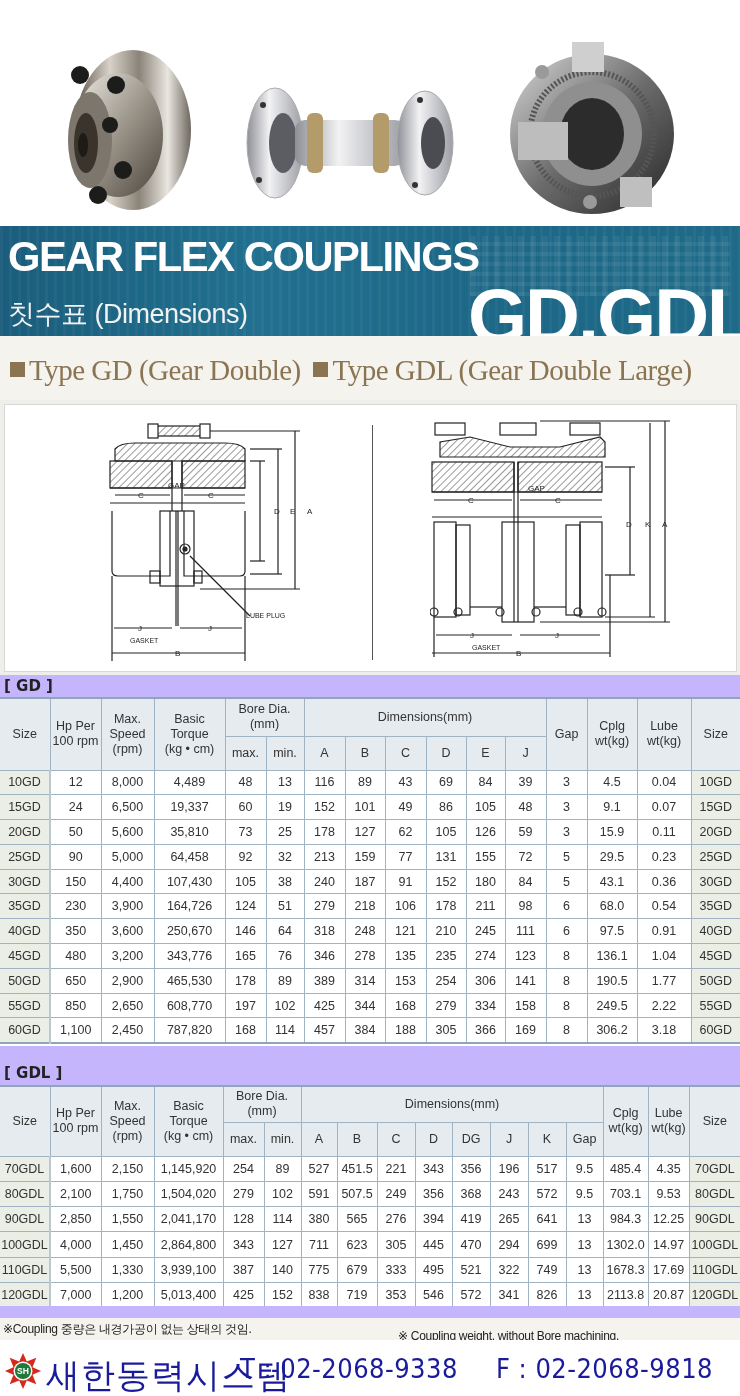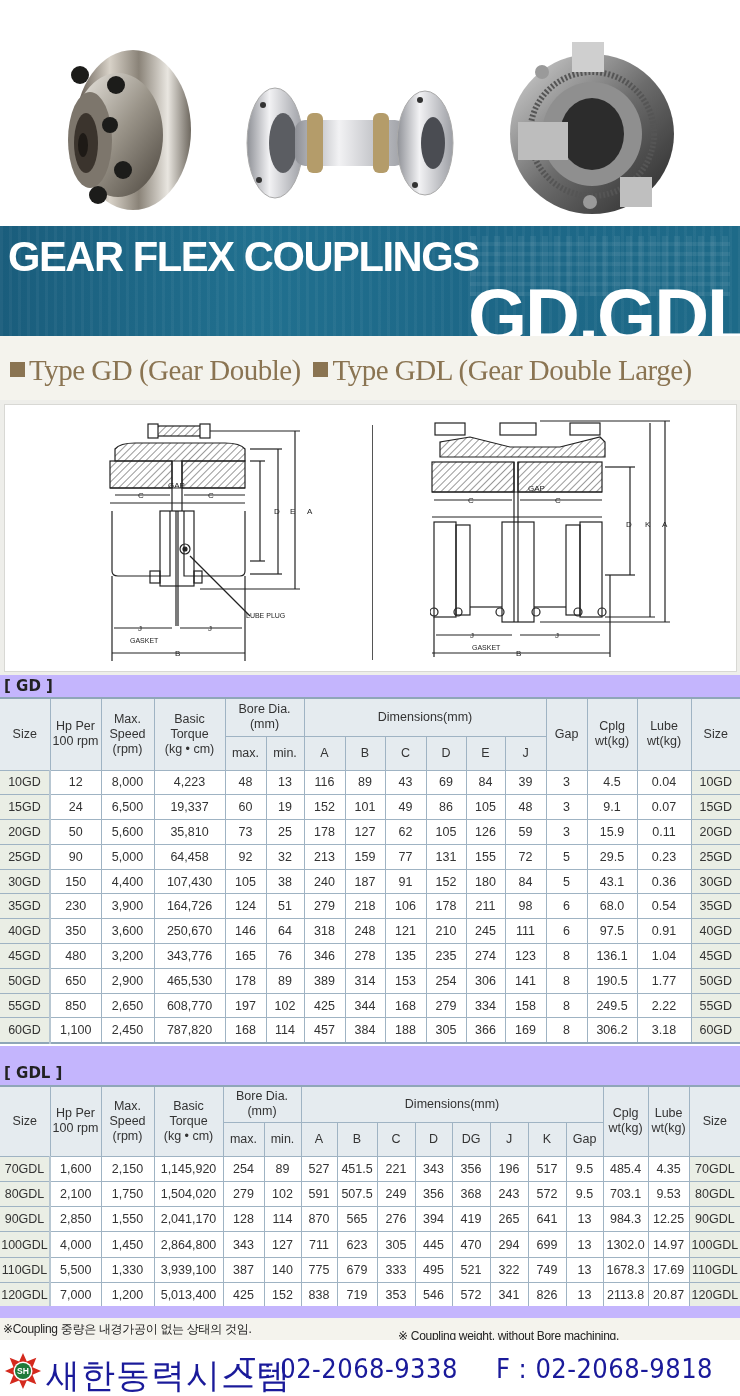--- a/index.html
+++ b/index.html
@@ -128,20 +128,21 @@
     <rect x="18" y="80" width="50" height="38" fill="#bdbdbd"></rect>
     <rect x="72" y="0" width="32" height="30" fill="#cfcfcf"></rect>
     <rect x="120" y="135" width="32" height="30" fill="#bfbfbf"></rect>
     <circle cx="42" cy="30" r="7" fill="#9a9a9a"></circle>
     <circle cx="90" cy="160" r="7" fill="#9a9a9a"></circle>
   </svg>
 </div>
 
 <div class="banner">
   <div class="banner-title">GEAR FLEX COUPLINGS</div>
+  <div class="banner-sub">칫수표 (Dimensions)</div>
   <div class="banner-model">GD.GDL</div>
 </div>
 
 <div class="type-bar">
   <div class="type-line">
     <span class="sq"></span><span>Type GD (Gear Double)</span>
     <span class="sq" style="margin-left:6px"></span><span>Type GDL (Gear Double Large)</span>
   </div>
 </div>
 
@@ -310,21 +311,21 @@
       <th>D</th>
       <th>E</th>
       <th>J</th>
     </tr>
   </thead>
   <tbody>
       <tr>
         <td class="size size-first">10GD</td>
         <td>12</td>
         <td>8,000</td>
-        <td>4,223</td>
+        <td>4,489</td>
         <td>48</td>
         <td>13</td>
         <td>116</td>
         <td>89</td>
         <td>43</td>
         <td>69</td>
         <td>84</td>
         <td>39</td>
         <td>3</td>
         <td>4.5</td>
@@ -601,21 +602,21 @@
         <td>9.53</td>
         <td class="size">80GDL</td>
       </tr>
       <tr>
         <td class="size size-first">90GDL</td>
         <td>2,850</td>
         <td>1,550</td>
         <td>2,041,170</td>
         <td>128</td>
         <td>114</td>
-        <td>870</td>
+        <td>380</td>
         <td>565</td>
         <td>276</td>
         <td>394</td>
         <td>419</td>
         <td>265</td>
         <td>641</td>
         <td>13</td>
         <td>984.3</td>
         <td>12.25</td>
         <td class="size">90GDL</td>

